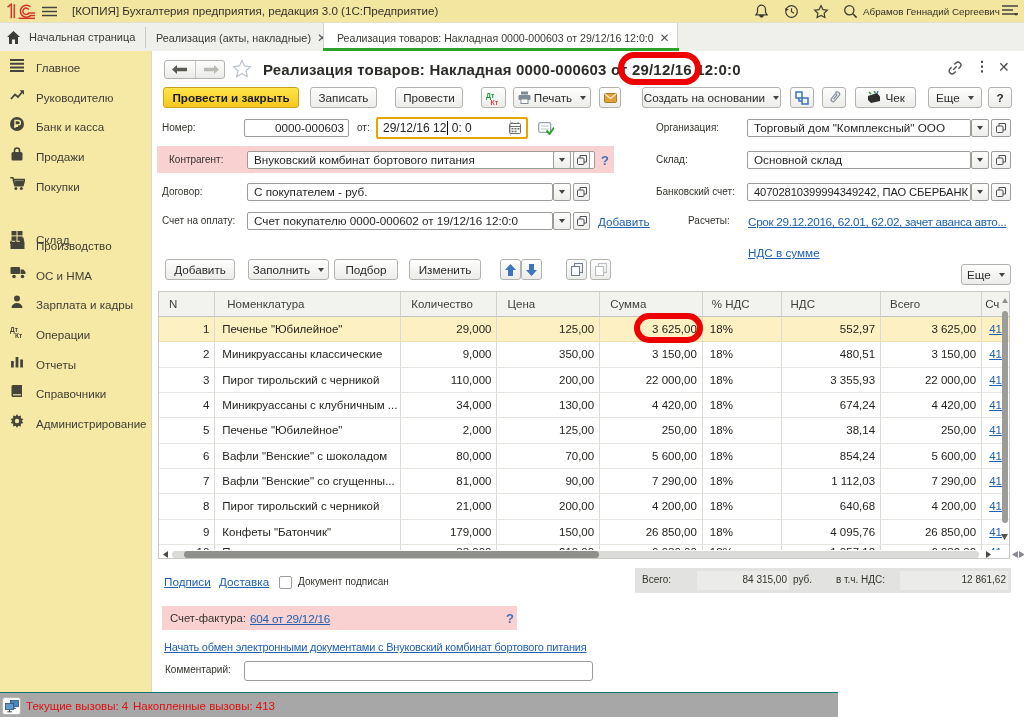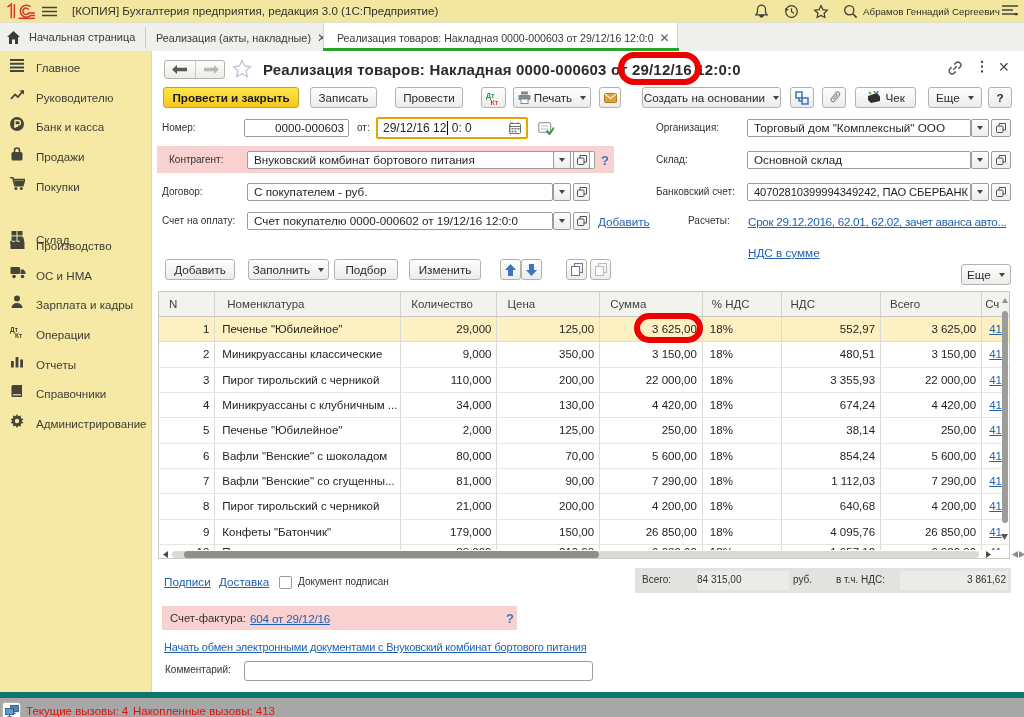--- a/index.html
+++ b/index.html
@@ -26,21 +26,21 @@
 #content { position:absolute; left:152px; top:51px; width:872px; height:641px; background:#ffffff; }
 
 .btn { position:absolute; height:21px; border:1px solid #b3b3ad; border-radius:3px; background:linear-gradient(#fefefe,#ececea); font-size:11.7px; color:#2b2b2b; text-align:center; line-height:19px; white-space:nowrap; }
 .caret { display:inline-block; width:0; height:0; border-left:3.5px solid transparent; border-right:3.5px solid transparent; border-top:4px solid #444; vertical-align:middle; margin-left:5px; margin-bottom:1px;}
 
 .field { position:absolute; height:18px; border:1px solid #9d9d97; background:#fff; font-size:11.7px; color:#1f1f1f; line-height:16px; padding-left:6px; border-radius:2px; white-space:nowrap; overflow:hidden;}
 .cbtn { position:absolute; height:18px; border:1px solid #9d9d97; background:linear-gradient(#fdfdfd,#eeeeec); border-radius:2px; display:flex; align-items:center; justify-content:center; }
 .lbl { position:absolute; font-size:10px; color:#33332d; white-space:nowrap; }
 a.lnk { color:#2061b0; text-decoration:underline; font-size:11.7px; white-space:nowrap; }
 
-#statusbar { position:absolute; left:0; top:692px; width:1024px; height:25px; background:#a7a7a7; border-top:6px solid #0f766e; }
+#statusbar { position:absolute; left:0; top:692px; width:838px; height:25px; background:#a7a7a7; border-top:1px solid #0f766e; }
 #statusbar .red { position:absolute; top:7px; font-size:11.5px; color:#dd1111; white-space:nowrap; }
 
 .redring { position:absolute; border:6px solid #ee0000; border-radius:16px; }
 
 #tablewrap { position:absolute; left:6px; top:240px; width:852px; height:268px; border:1px solid #c9c9c3; overflow:hidden; background:#fff; }
 .trow { display:grid; grid-template-columns:56.3px 185.9px 96.3px 102.7px 102.7px 78.7px 99.5px 101.1px 26.8px; height:25.35px; font-size:11.5px; color:#24241f; }
 .trow > div { border-right:1px solid #dcdcd7; border-bottom:1px solid #e7e7e2; line-height:24px; padding:0 7px; white-space:nowrap; overflow:hidden; }
 .trow > div:last-child { border-right:none; }
 .thead { height:25px; background:#f2f2ef; color:#3f3f3a; }
 .thead > div { border-bottom:1px solid #c5c5c0; border-right:1px solid #d2d2cc; line-height:24px; }
@@ -558,24 +558,24 @@
     </svg>
 
   <a class="lnk abs" style="left:12px;top:524px;">Подписи</a>
   <a class="lnk abs" style="left:67px;top:524px;">Доставка</a>
   <div class="abs" style="left:127px;top:525px;width:13px;height:13px;border:1px solid #9d9d97;background:#fff;border-radius:2px;"></div>
   <div class="lbl" style="left:146px;top:525px;">Документ подписан</div>
   <div class="abs" style="left:483px;top:517px;width:376px;height:25px;background:#e2e2e0;">
     <div class="abs" style="left:62px;top:3px;width:92px;height:19px;background:#ebebe9;"></div>
     <div class="abs" style="left:265px;top:3px;width:108px;height:19px;background:#ebebe9;"></div>
     <div class="lbl" style="left:7px;top:6px;">Всего:</div>
-    <div class="lbl" style="left:62px;top:6px;width:90px;">84 315,00</div>
+    <div class="lbl" style="left:62px;top:6px;width:90px;text-align:right;">84 315,00</div>
     <div class="lbl" style="left:158px;top:6px;">руб.</div>
     <div class="lbl" style="left:201px;top:6px;">в т.ч. НДС:</div>
-    <div class="lbl" style="left:265px;top:6px;width:106px;text-align:right;">3 861,62</div>
+    <div class="lbl" style="left:265px;top:6px;width:106px;text-align:right;">12 861,62</div>
   </div>
   <div class="abs" style="left:10px;top:555px;width:355px;height:24px;background:#f9d1d1;">
     <div class="lbl" style="left:8px;top:6px;font-size:11.3px;">Счет-фактура:</div>
     <a class="lnk abs" style="left:88px;top:6px;letter-spacing:-0.2px;">604 от 29/12/16</a>
     <div class="abs" style="left:344px;top:5px;font-size:13px;font-weight:bold;color:#3f74bf;">?</div>
   </div>
   <a class="lnk abs" style="left:12px;top:590px;font-size:11px;letter-spacing:-0.2px;">Начать обмен электронными документами с Внуковский комбинат бортового питания</a>
   <div class="lbl" style="left:13px;top:613px;">Комментарий:</div>
   <div class="field" style="left:92px;top:610px;width:349px;height:20px;border-radius:3px;"></div>
 </div>

